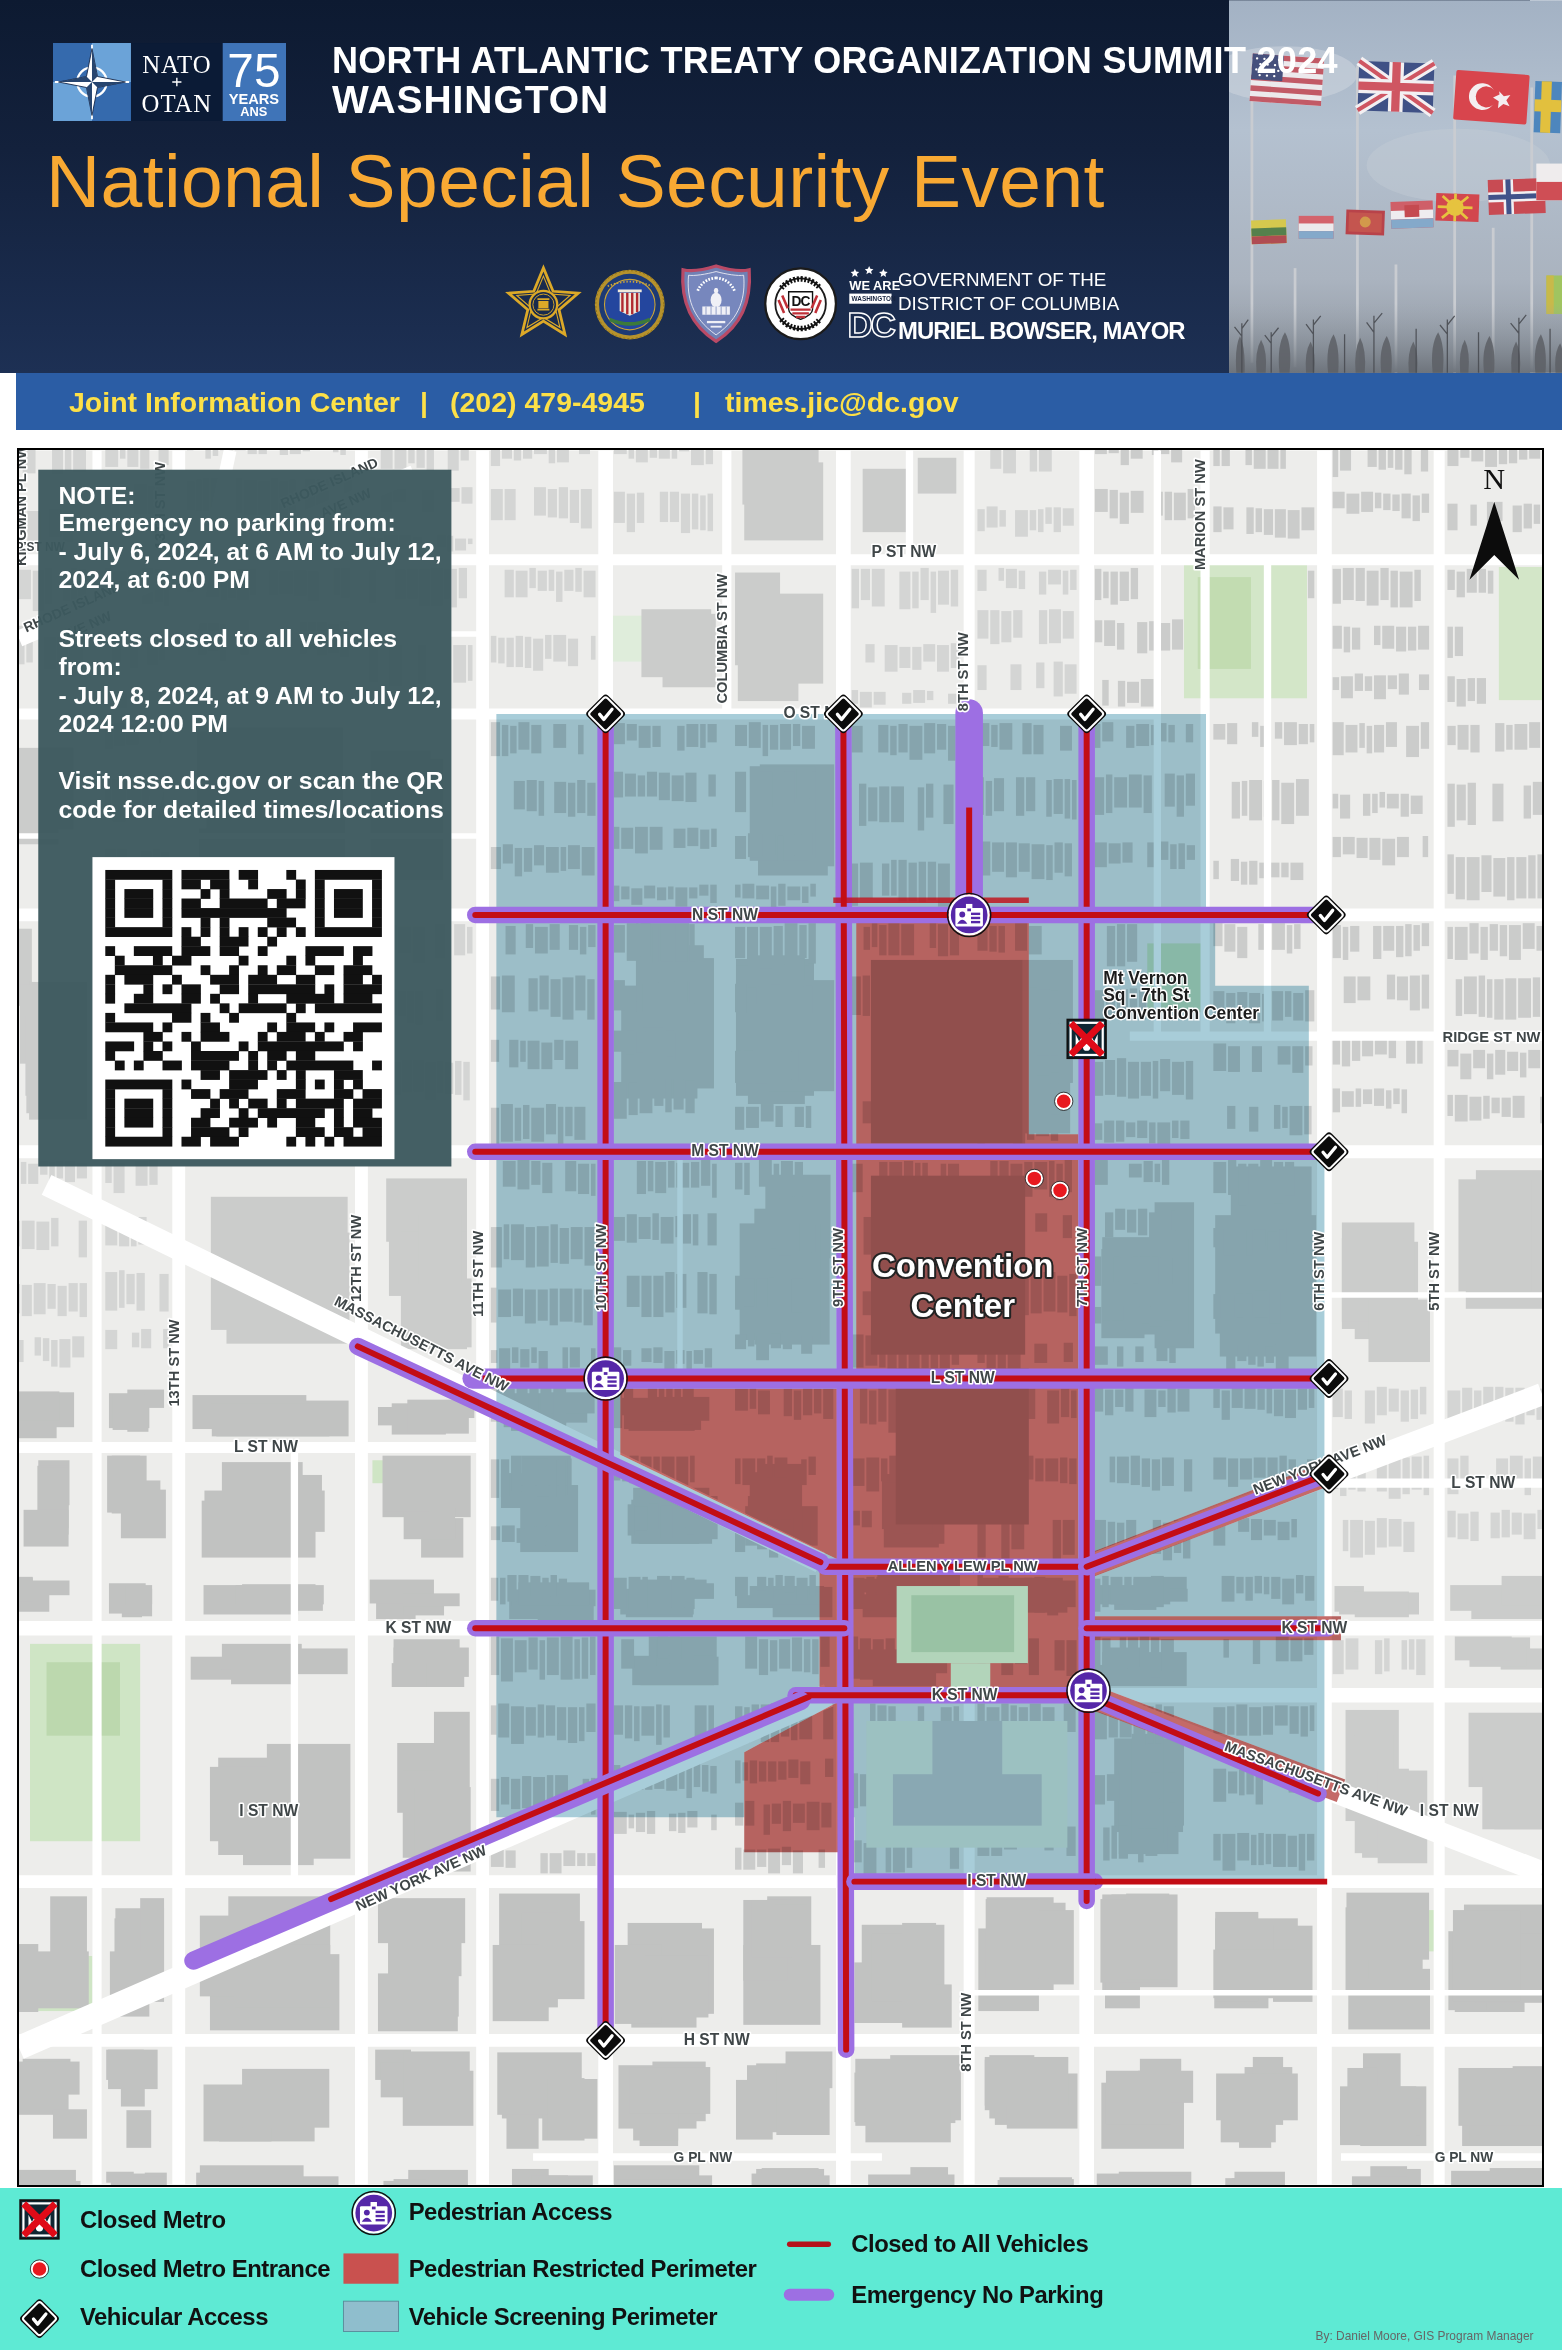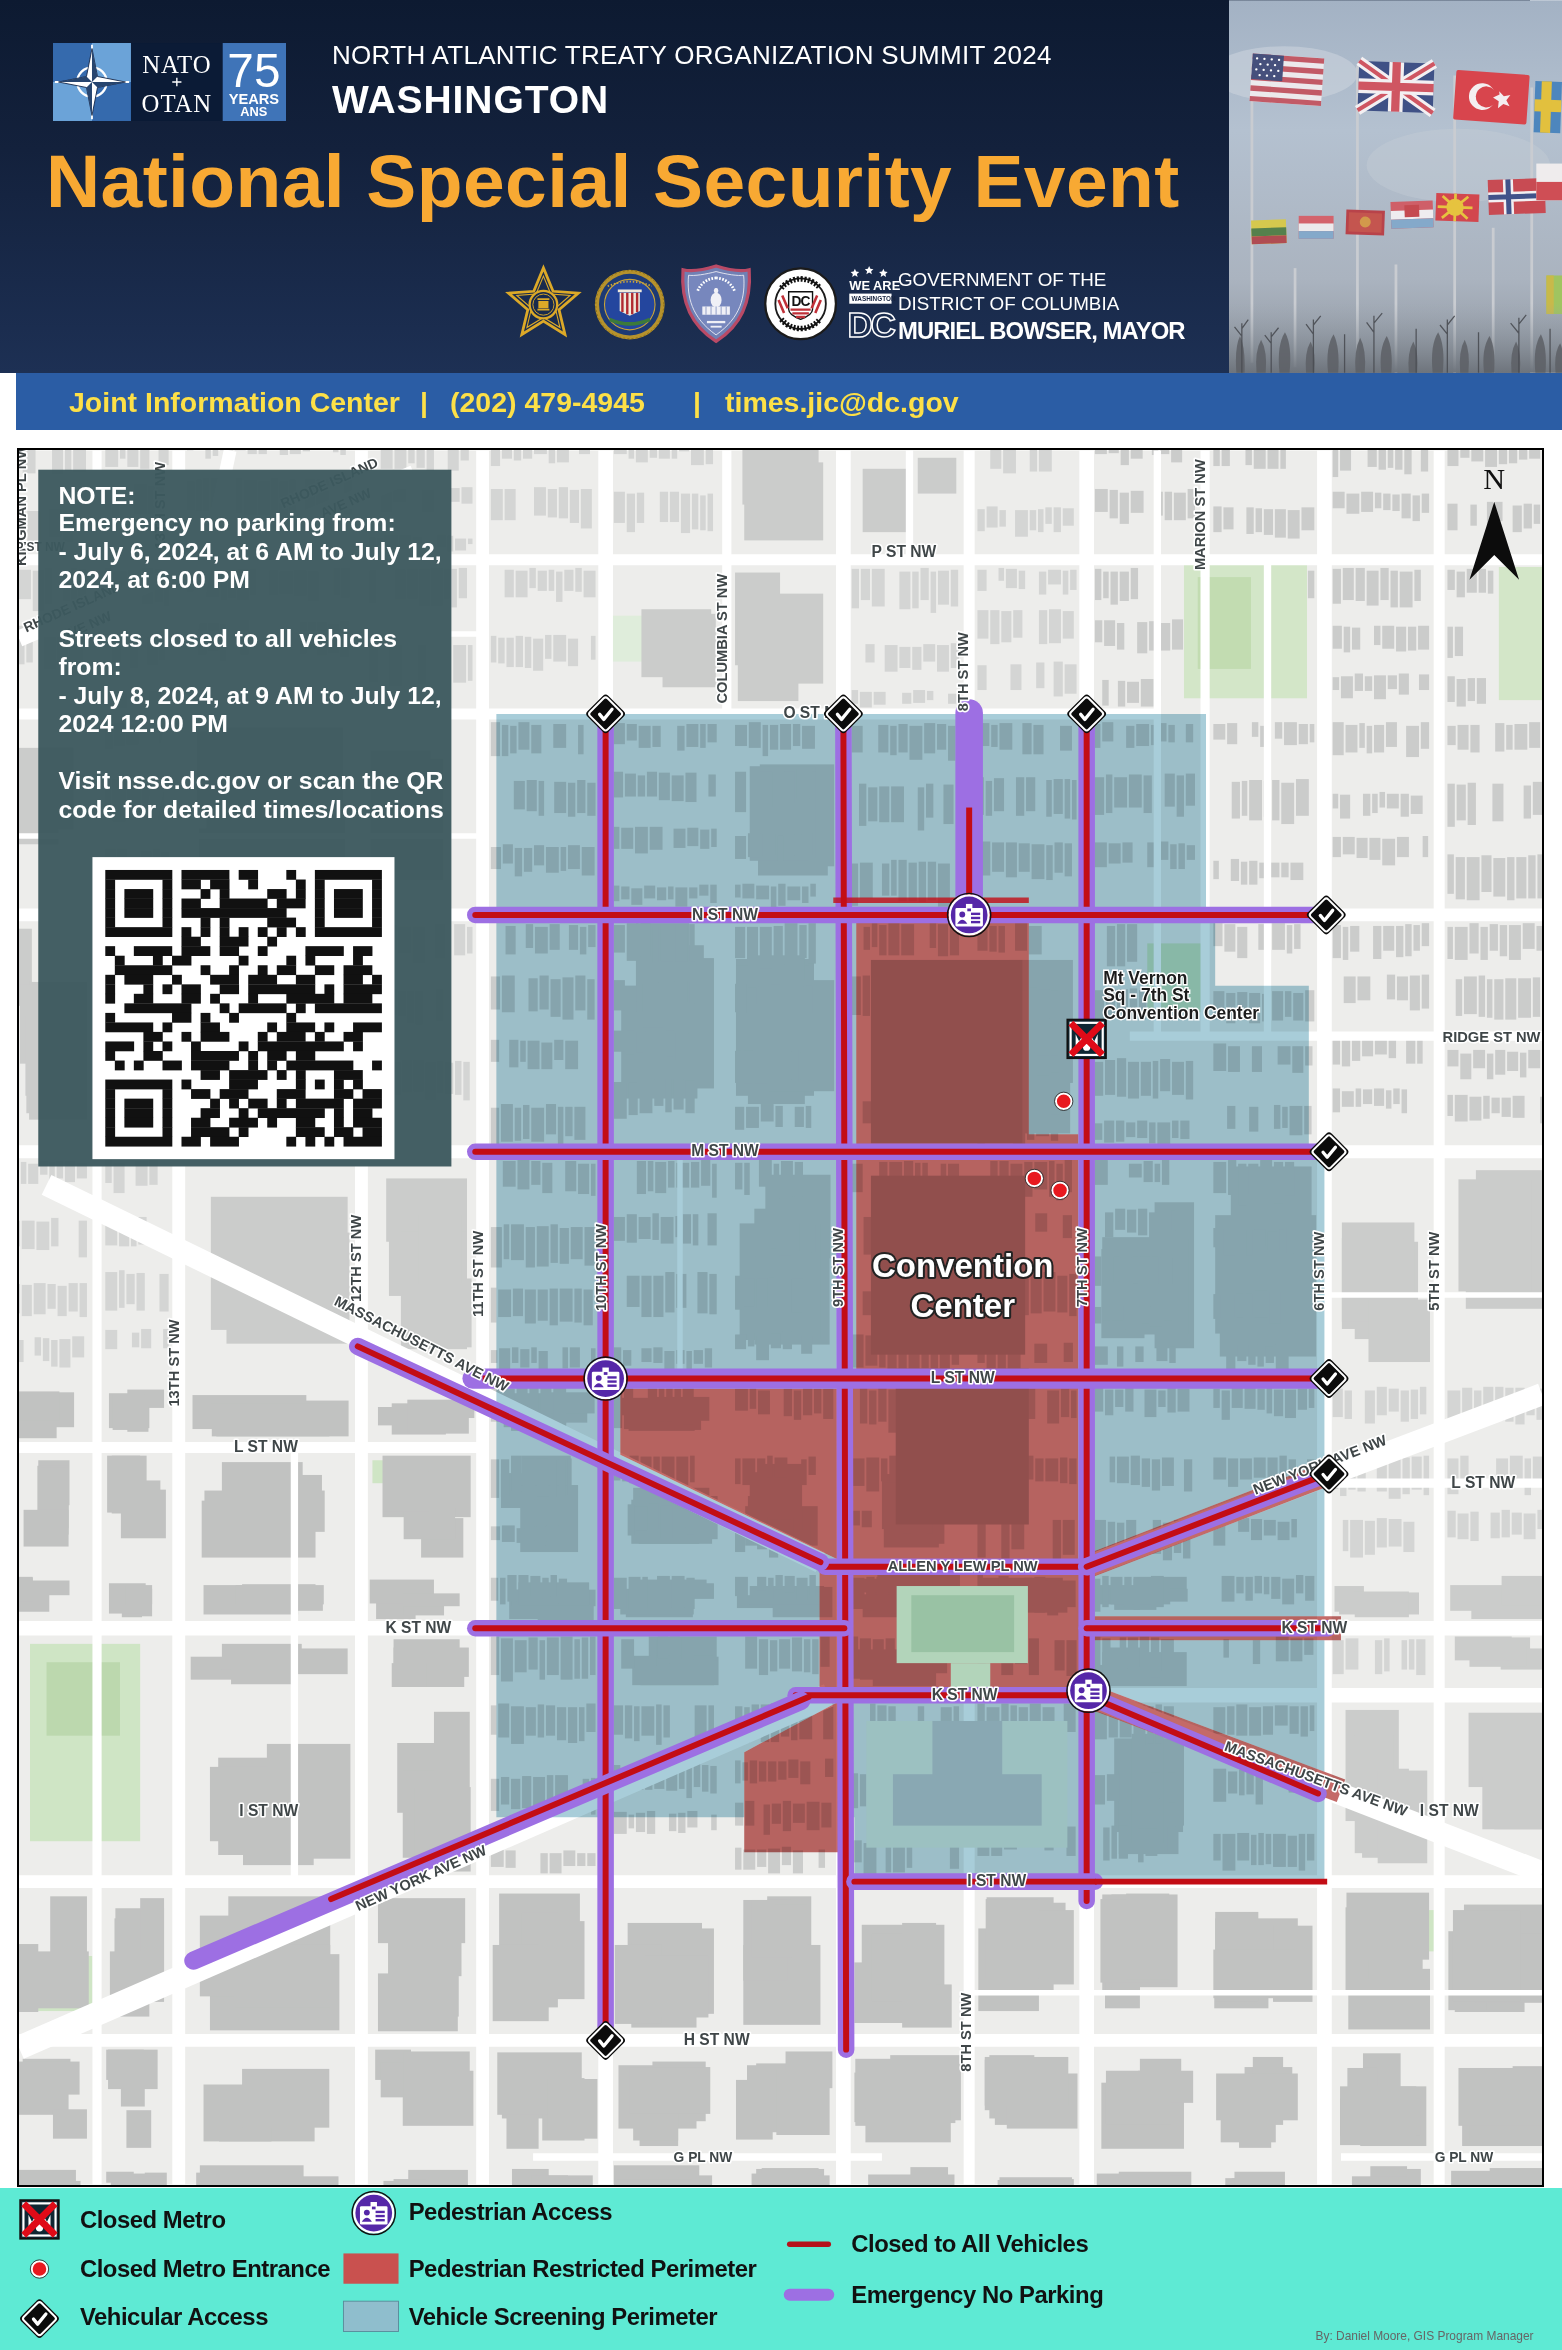--- a/index.html
+++ b/index.html
@@ -1,21 +1,21 @@
 <!DOCTYPE html>
 <html style="font-size:14.7px"><head><meta charset="utf-8">
 <style>
 *{margin:0;padding:0;box-sizing:border-box}
 html,body{width:1562px;height:2351px;background:#fff;font-family:"Liberation Sans",sans-serif;position:relative;overflow:hidden}
 .header{position:absolute;left:0;top:0;width:1530px;height:373px;background:linear-gradient(180deg,#0d1a31 0%,#13213c 40%,#1d3054 100%)}
 .photo{position:absolute;left:1229px;top:0;width:333px;height:373px}
 .logo{position:absolute;left:53px;top:43px}
-.t1{position:absolute;left:332px;top:40px;font-size:26px;font-weight:400;color:#fff;letter-spacing:0.3px}
+.t1{position:absolute;left:332px;top:40px;font-size:36px;font-weight:700;color:#fff;letter-spacing:0.3px}
 .t2{position:absolute;left:332px;top:78px;font-size:39px;font-weight:700;color:#fff;letter-spacing:0.9px}
-.gold{position:absolute;left:46px;top:138px;font-size:75px;font-weight:700;color:#f8a933;letter-spacing:0.4px}
+.gold{position:absolute;left:46px;top:138px;font-size:75px;font-weight:400;color:#f8a933;letter-spacing:0.4px}
 .seals{position:absolute;left:503px;top:253px}
 .jic{position:absolute;left:16px;top:373px;width:1562px;height:57px;background:#2b5da5;color:#fde047;font-size:28.5px;font-weight:700}
 .jic span{position:absolute;top:13px}
 .map{position:absolute;left:16.5px;top:448px;width:1523px;height:1735px;border:2.8px solid #000;box-sizing:content-box}
 .legend{position:absolute;left:0;top:2188px;width:1562px;height:163px;background:#5eead4}
 </style></head>
 <body>
 <div class="header">
  <div class="photo"><svg width="333" height="373" viewBox="0 0 363 406">
 <defs>

